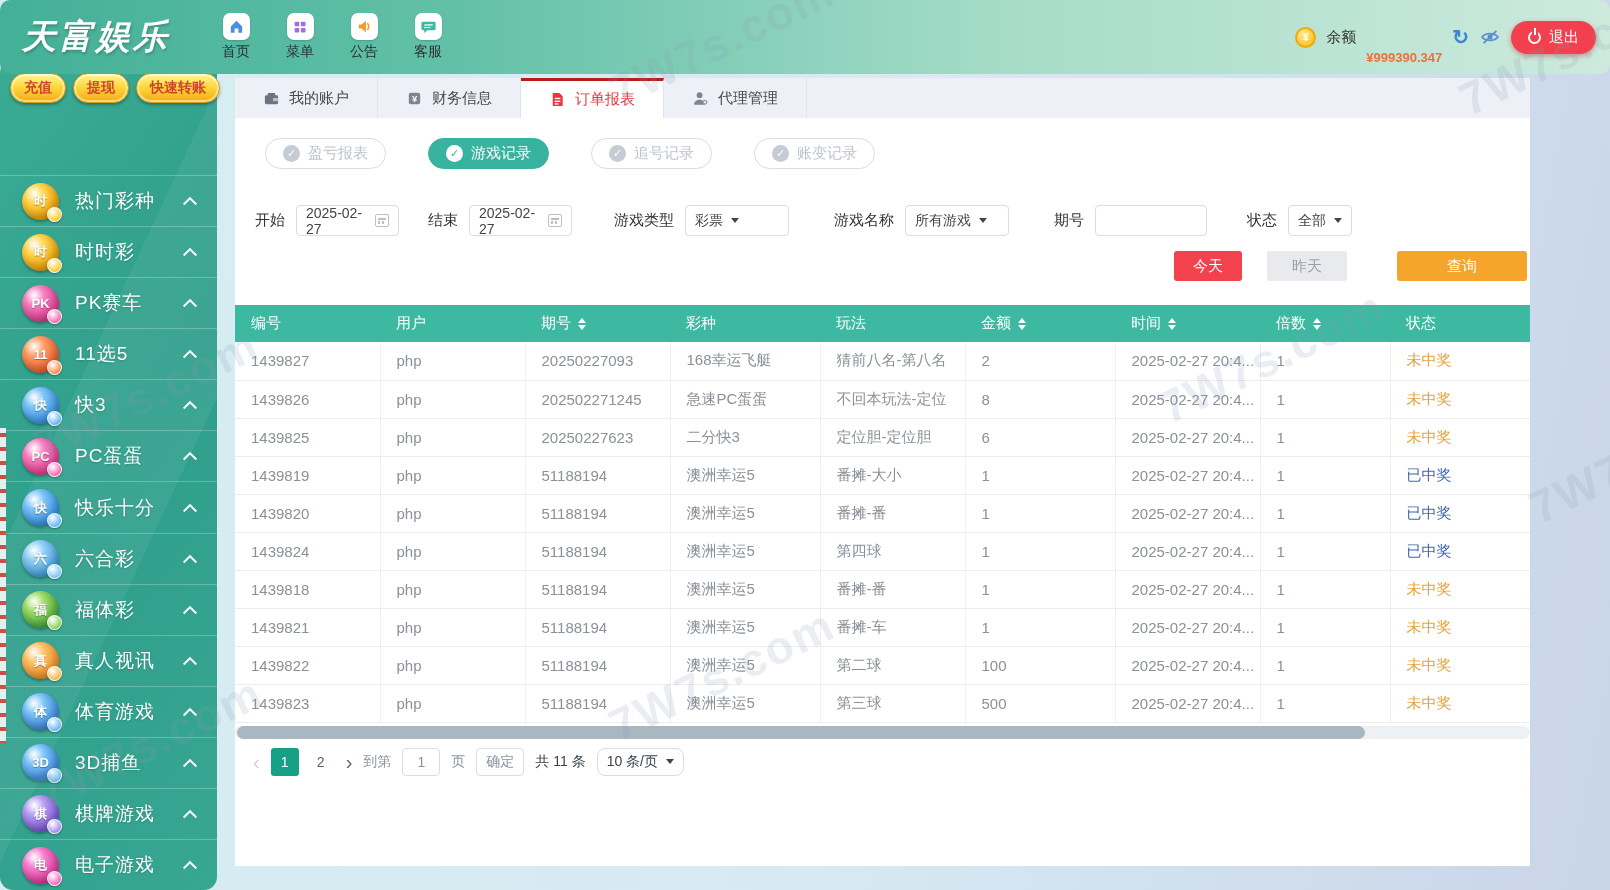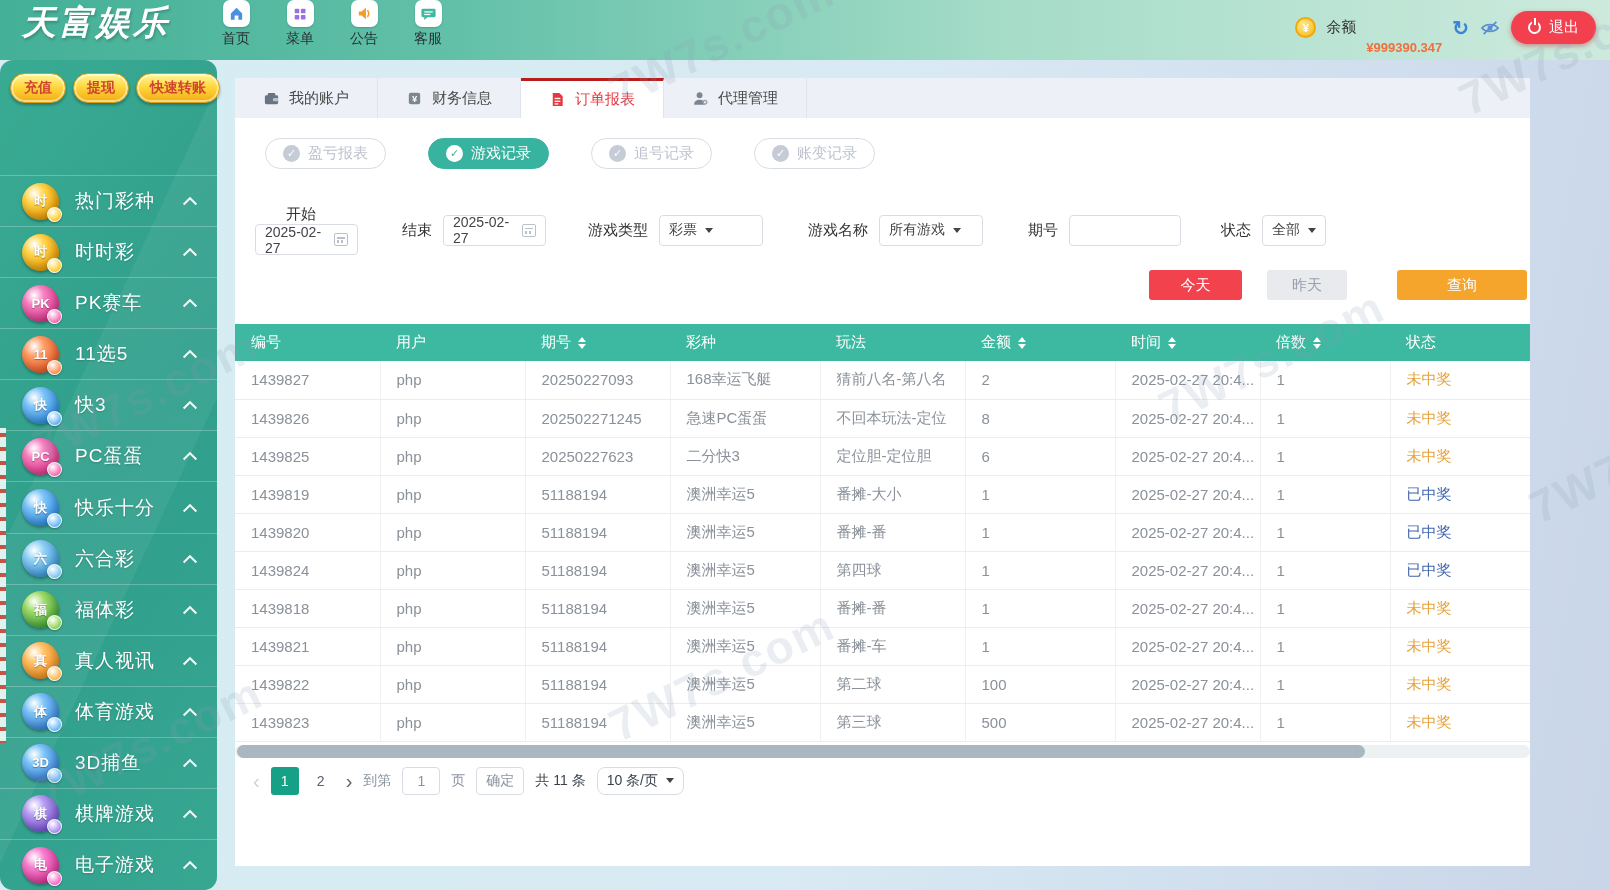--- a/index.html
+++ b/index.html
@@ -3,23 +3,23 @@
 <meta charset="utf-8">
 <style>
   * { margin:0; padding:0; box-sizing:border-box; }
   html,body { width:1610px; height:890px; overflow:hidden; }
   body {
     position:relative;
     font-family:"Liberation Sans", sans-serif;
     background:linear-gradient(100deg,#d5eef2 0%,#d8e9f3 55%,#c9d5e8 100%);
   }
   
-  .topbar { position:absolute; left:0; top:0; width:1610px; height:60px; z-index:5;
+  .topbar { position:absolute; left:0; top:0; width:1610px; height:74px; z-index:5;
     background:linear-gradient(90deg,#43b097 0%,#62c0a8 28%,#a5dcc8 62%,#cdeadd 100%);
-    display:flex; align-items:flex-start; }
+    display:flex; align-items:center;border-radius:10px; }
   .logo { margin-left:22px; font-size:34px; font-weight:bold; font-style:italic; color:#fff;
     letter-spacing:3px; text-shadow:1px 2px 3px rgba(0,0,0,.22); white-space:nowrap; }
   .nav { display:flex; margin-left:42px; gap:16px; }
   .nav-item { width:48px; display:flex; flex-direction:column; align-items:center; cursor:pointer; }
   .nav-ic { width:27px; height:27px; border-radius:7px; background:#fff;
     display:flex; align-items:center; justify-content:center; box-shadow:0 1px 2px rgba(0,0,0,.18); }
   .nav-item span.lbl { margin-top:3px; font-size:14px; color:#2b2f33; }
   .top-right { margin-left:auto; margin-right:14px; display:flex; align-items:center; gap:10px; }
   .coin { width:21px; height:21px; border-radius:50%; color:#fff; font-size:11px; font-weight:bold;
     background:radial-gradient(circle at 35% 30%,#ffe98a,#f5b916); border:2px solid #f0a90c;
@@ -87,21 +87,21 @@
   .cal::before { content:''; position:absolute; left:2px; right:2px; top:3px; height:1.5px; background:#b9c0ca; }
   .cal::after { content:''; position:absolute; left:2px; right:2px; top:6px; bottom:2px;
     background:repeating-linear-gradient(90deg,#b9c0ca 0 2px,transparent 2px 4px); }
   .sel { justify-content:flex-start;font-family:Liberation Serif, serif; }
   .caret { width:0; height:0; border-left:4px solid transparent; border-right:4px solid transparent;
     border-top:5px solid #444; margin-left:8px; }
   
   .btn-row { display:flex; justify-content:flex-end; align-items:center; margin-top:15px; }
   .btn { height:30px; border-radius:3px; font-size:15px; display:flex; align-items:center;
     justify-content:center; cursor:pointer; }
-  .btn-today { width:93px; background:#f2424d; color:#fff; margin-right:25px; }
+  .btn-today { width:68px; background:#f2424d; color:#fff; margin-right:25px; }
   .btn-yesterday { width:80px; background:#e9eaee; color:#9aa1ae; margin-right:50px; }
   .btn-search { width:130px; background:#f5a52c; color:#fff; margin-right:3px; }
   
   .table-wrap { margin-top:24px; }
   table { width:100%; border-collapse:collapse; table-layout:fixed; }
   thead th { background:#3cb9a0; color:#fff; height:37px; font-size:15px; font-weight:normal;
     text-align:left; padding-left:16px; }
   .hwrap { display:flex; align-items:center; gap:7px; }
   .sort { display:inline-flex; flex-direction:column; gap:2px; cursor:pointer; }
   .sort:not([data-sortable="true"]) { display:none; }
@@ -396,21 +396,21 @@
         <span>追号记录</span>
       </div>
 
       <div class="stab">
         <span class="chk">✓</span>
         <span>账变记录</span>
       </div>
     </div>
 
   <div class="filters">
-    <div class="fg" style="margin-right:44px;flex-direction:column;">
+    <div class="fg" style="margin-right:29px;">
       <span class="flbl">开始</span>
       <div class="inp date">
         <span>2025-02-27</span>
         <span class="cal"></span>
       </div>
     </div>
     <div class="fg" style="margin-right:42px;">
       <span class="flbl">结束</span>
       <div class="inp date">
         <span>2025-02-27</span>

